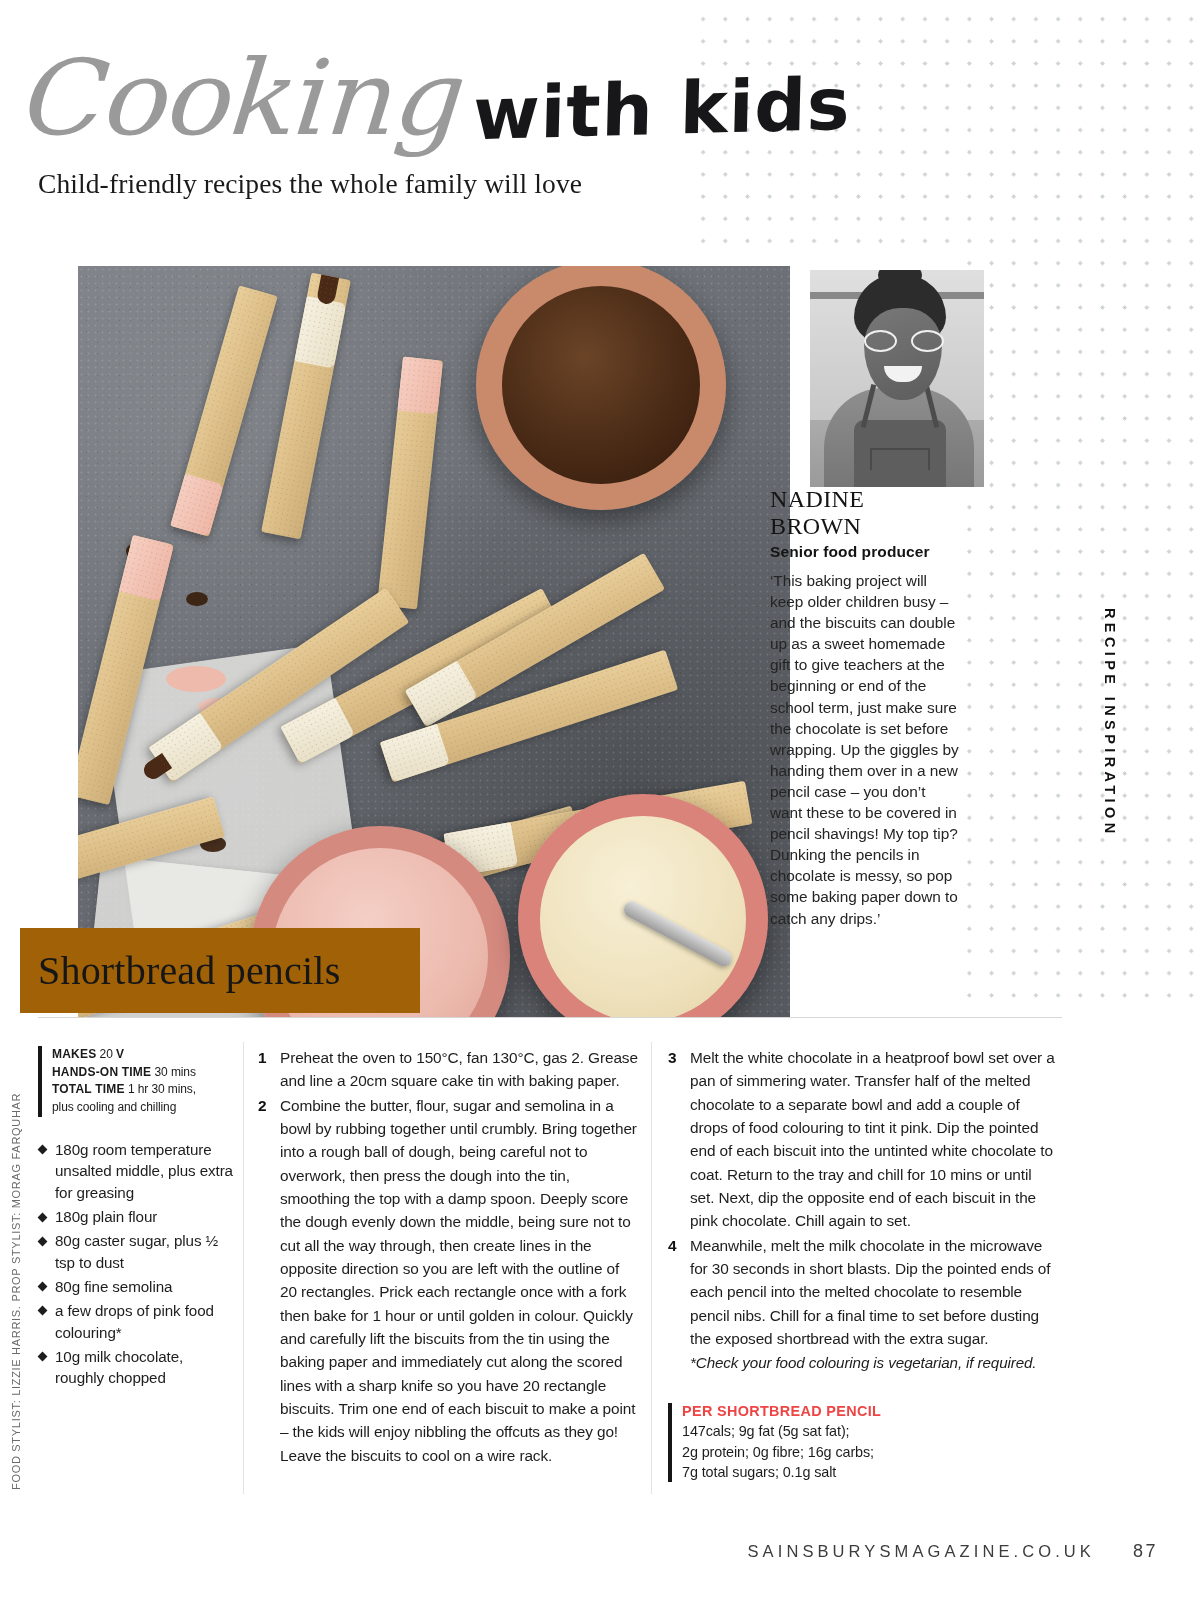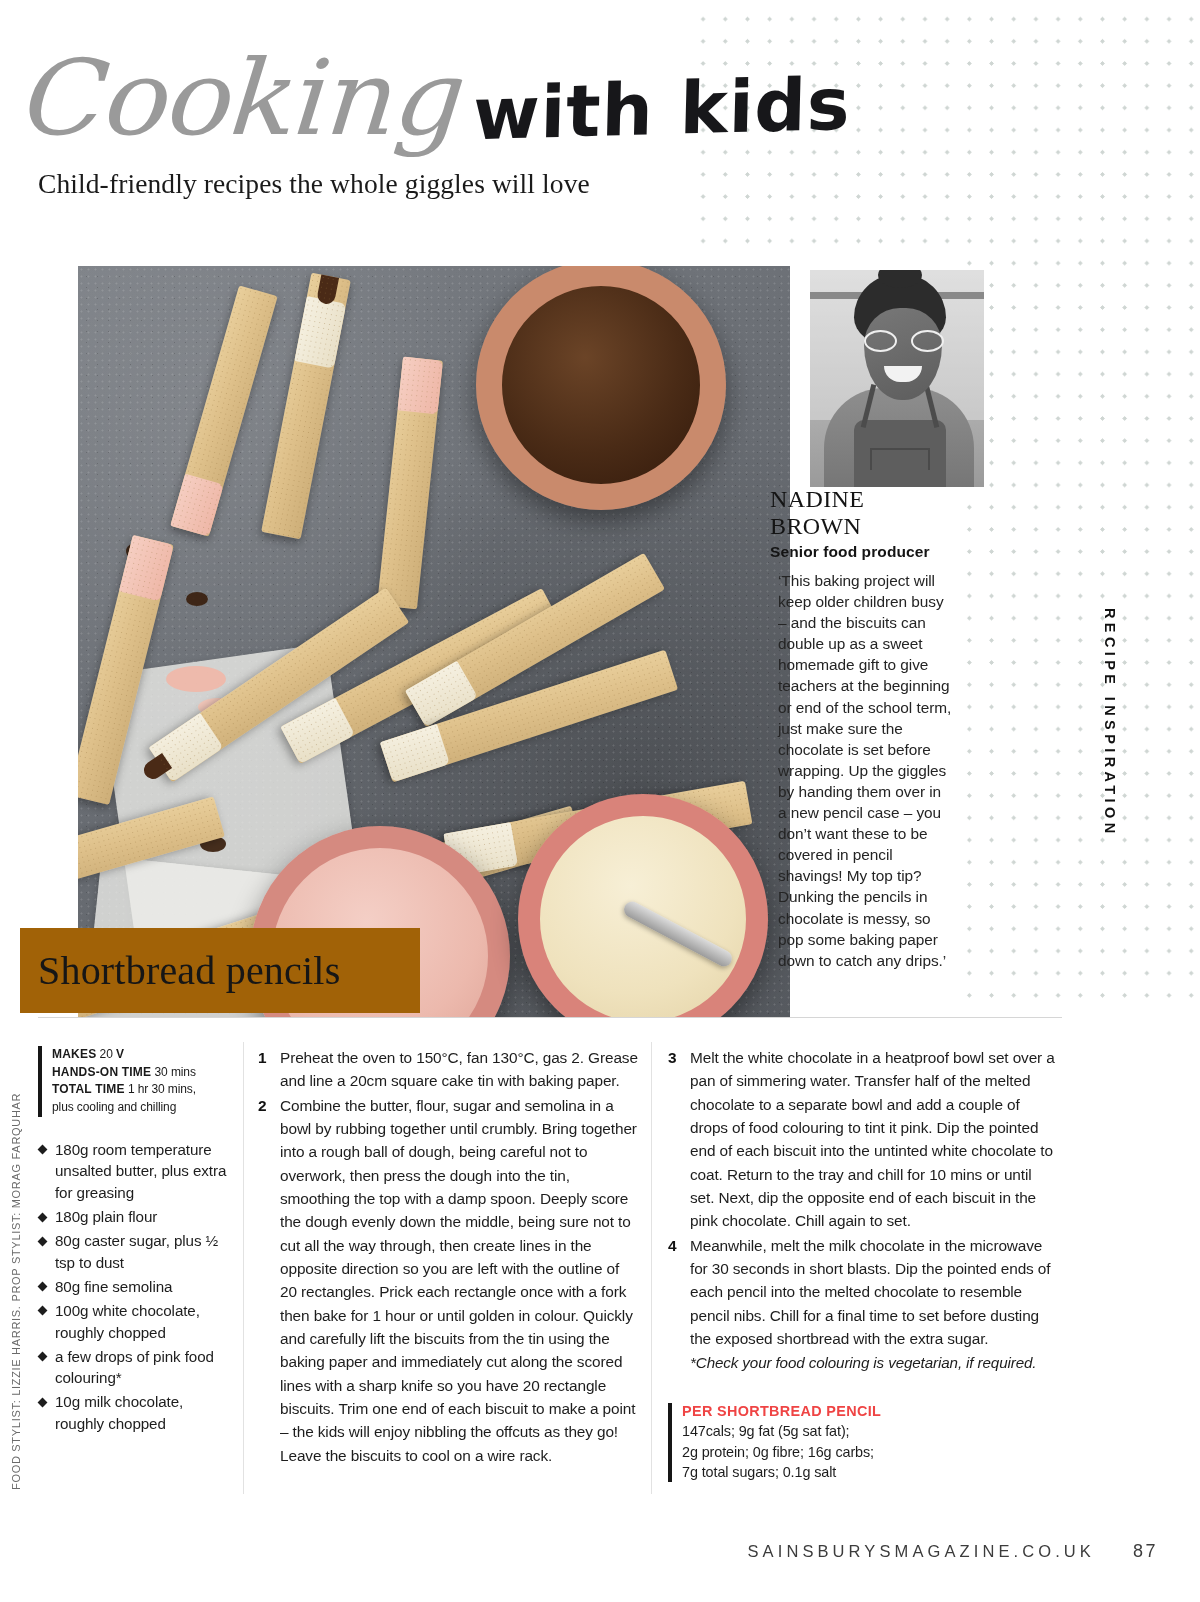--- a/index.html
+++ b/index.html
@@ -293,21 +293,21 @@
     font-size: 15.5px;
     font-weight: bold;
     color: #141414;
     margin: 0 0 9px 0;
     letter-spacing: 0.1px;
   }
   .bio-quote {
     font-size: 15.4px;
     line-height: 1.37;
     color: #242424;
-    margin: 8px;
+    margin: 0;
     letter-spacing: -0.05px;
   }
 
   
   .section-label {
     position: absolute;
     left: 1118px; top: 608px;
     z-index: 4;
     font-size: 14.5px;
     letter-spacing: 4.4px;
@@ -452,21 +452,21 @@
 </head>
 <body>
 
 <div class="dot-field"></div>
 <div class="dot-mask-photo"></div>
 
 <header class="masthead">
   <div class="title-row">
     <span class="title-script">Cooking</span><span class="title-hand">with kids</span>
   </div>
-  <div class="standfirst">Child-friendly recipes the whole giggles will love</div>
+  <div class="standfirst">Child-friendly recipes the whole family will love</div>
 </header>
 
 <figure class="hero-photo">
   <div class="hero-bg"></div>
   <div class="speckle"></div>
 
   <div class="parchment" style="left:40px; top:392px; width:230px; height:300px;"></div>
   <div class="parchment" style="left:10px; top:600px; width:210px; height:250px; transform:rotate(6deg);"></div>
 
   <div class="choc-drip" style="left:48px; top:276px; width:26px; height:18px;"></div>
@@ -574,25 +574,24 @@
       <span>30 mins</span>
     </div>
     <div class="meta-line">
       <b>TOTAL TIME</b>
       <span>1 hr 30 mins,</span>
     </div>
     <div class="meta-line">plus cooling and chilling</div>
   </div>
 
   <ul class="ing-list">
-    <li>180g room temperature unsalted butter, plus extra for greasing</li>
+    <li>180g room temperature unsalted middle, plus extra for greasing</li>
     <li>180g plain flour</li>
     <li>80g caster sugar, plus ½ tsp to dust</li>
     <li>80g fine semolina</li>
-    <li>100g white chocolate, roughly chopped</li>
     <li>a few drops of pink food colouring*</li>
     <li>10g milk chocolate, roughly chopped</li>
   </ul>
 </section>
 
 <section class="col col-2">
   <ol class="steps">
     <li class="step">
       <span class="step-num">1</span>
       <span>Preheat the oven to 150°C, fan 130°C, gas 2. Grease and line a 20cm square cake tin with baking paper.</span>

